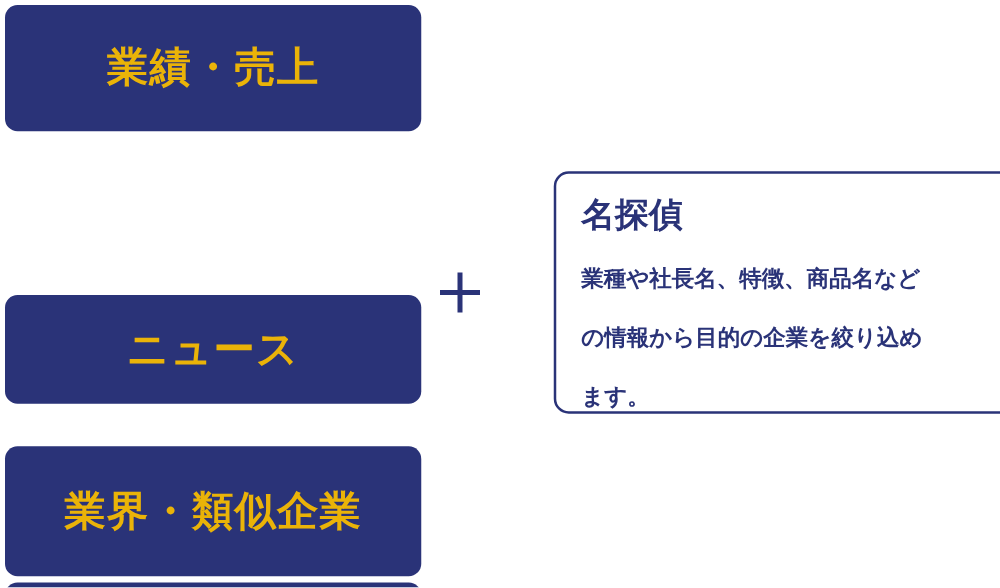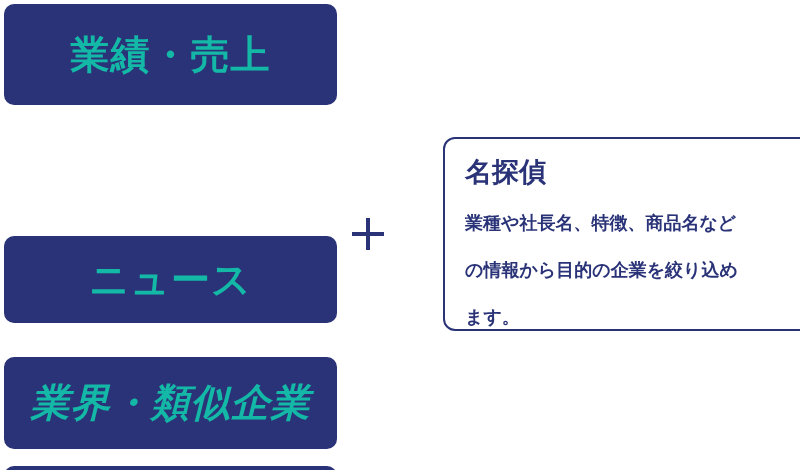--- a/index.html
+++ b/index.html
@@ -20,25 +20,25 @@
     width: 333px;
     background: var(--navy);
     border-radius: 10px;
     display: flex;
     align-items: center;
     justify-content: center;
   }
   .b1 { top: 4px;   height: 101px; }
   .b2 { top: 120px; height: 101px; }
   .b3 { top: 236px; height: 87px; }
-  .b4 { top: 357px; height: 92px; font-style: italic; }
+  .b4 { top: 357px; height: 104px; }
   .b5 { top: 466px; height: 101px; } 
   .cat-label {
-    color: #14b8a6;
-    font-size: 39px;
+    color: #eab308;
+    font-size: 33px;
     font-weight: 700;
     letter-spacing: 1px;
     white-space: nowrap;
   }
 
   
   .plus {
     position: absolute;
     left: 352px;
     top: 218px;

